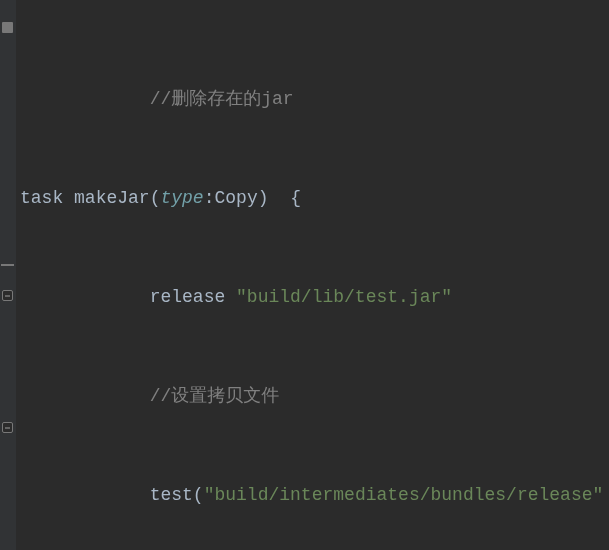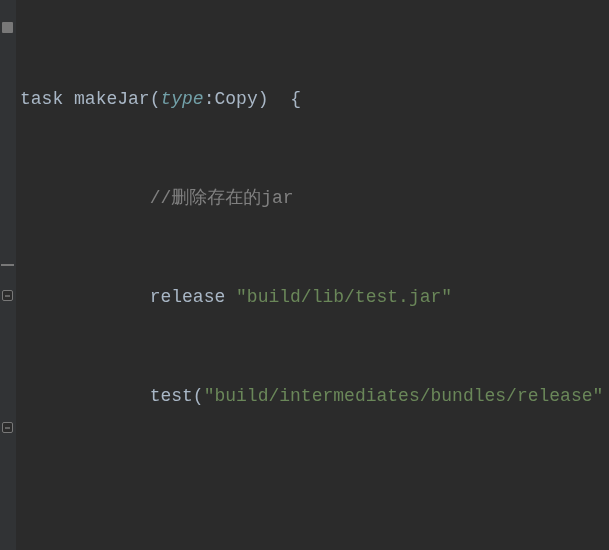--- a/index.html
+++ b/index.html
@@ -66,23 +66,24 @@
 <body>
 
 <div class="gutter">
   <div class="marker m-vert" style="top:22px;"></div>
   <div class="marker m-hline" style="top:264px;"></div>
   <div class="marker m-minus" style="top:290px;"></div>
   <div class="marker m-minus" style="top:422px;"></div>
 </div>
 
 <div class="code">
+  <div class="line"><span>            </span><span class="t-com">//删除存在的jar</span></div>
   <div class="line"><span class="t-text">task</span><span class="t-text"> </span><span class="t-text">makeJar</span><span class="brace">(</span><span class="t-key">type</span><span class="t-text">:</span><span class="t-text">Copy</span><span class="brace">)  </span><span class="brace">{</span></div>
-  <div class="line"><span>            </span><span class="t-com">//删除存在的jar</span></div>
   <div class="line"><span>            </span><span class="t-text">release </span><span class="t-str">"build/lib/test.jar"</span></div>
+  <div class="line"><span>            </span><span class="t-com">//设置拷贝文件</span></div>
   <div class="line"><span>            </span><span class="t-text">test</span><span class="brace">(</span><span class="t-str">"build/intermediates/bundles/release"</span></div>
   
   
   
   
   
   
   
   
   

